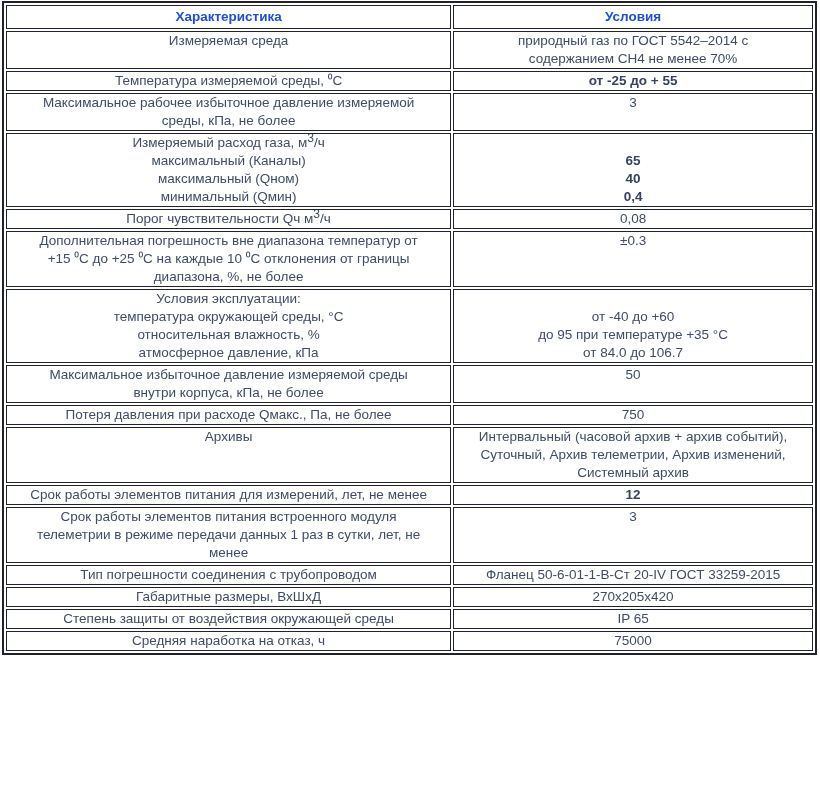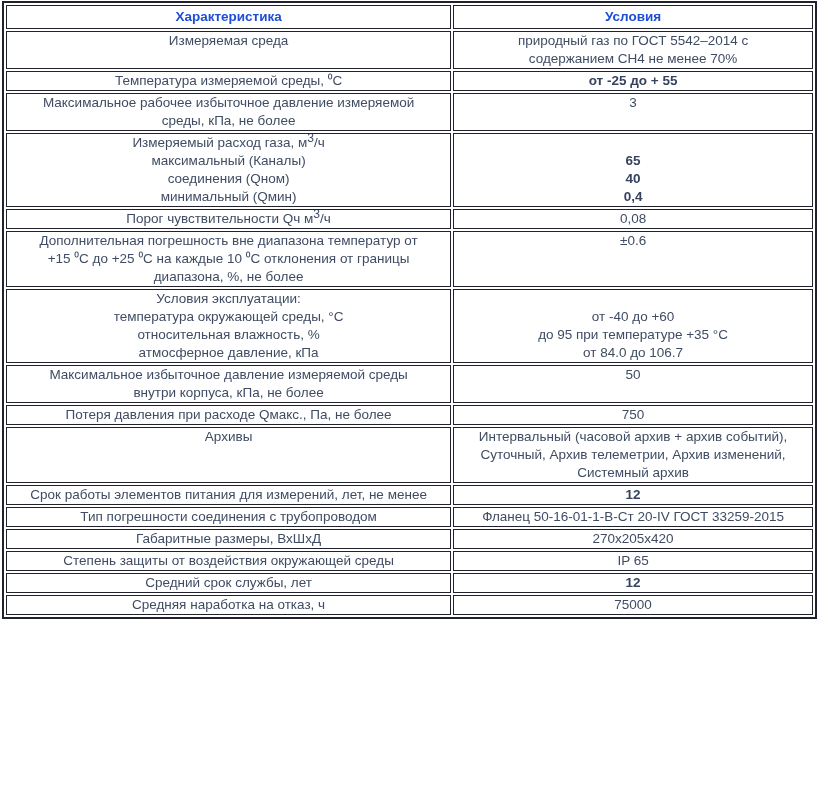--- a/index.html
+++ b/index.html
@@ -72,37 +72,37 @@
       <td class="v-bold">от -25 до + 55</td>
     </tr>
     <tr>
       <td>Максимальное рабочее избыточное давление измеряемой среды, кПа, не более</td>
       <td>3</td>
     </tr>
     <tr>
       <td>
         <div class="line"><span>Измеряемый расход газа, м</span><sup class="sup-big">3</sup><span>/ч</span></div>
         <div class="line">максимальный (Каналы)</div>
-        <div class="line">соединения (Qном)</div>
+        <div class="line">максимальный (Qном)</div>
         <div class="line">минимальный (Qмин)</div>
       </td>
       <td class="v-bold">
         <div class="spacer-line"></div>
         <div class="line">65</div>
         <div class="line">40</div>
         <div class="line">0,4</div>
       </td>
     </tr>
     <tr>
       <td><span>Порог чувствительности Qч м</span><sup class="sup-big">3</sup><span>/ч</span></td>
       <td>0,08</td>
     </tr>
     <tr>
       <td>Дополнительная погрешность вне диапазона температур от +15 ⁰С до +25 ⁰С на каждые 10 ⁰С отклонения от границы диапазона, %, не более</td>
-      <td>±0.6</td>
+      <td>±0.3</td>
     </tr>
     <tr>
       <td>
         <div class="line">Условия эксплуатации:</div>
         <div class="line">температура окружающей среды, °С</div>
         <div class="line">относительная влажность, %</div>
         <div class="line">атмосферное давление, кПа</div>
       </td>
       <td>
         <div class="spacer-line"></div>
@@ -121,33 +121,33 @@
     </tr>
     <tr>
       <td>Архивы</td>
       <td>Интервальный (часовой архив + архив событий), Суточный, Архив телеметрии, Архив изменений, Системный архив</td>
     </tr>
     <tr>
       <td>Срок работы элементов питания для измерений, лет, не менее</td>
       <td class="v-bold">12</td>
     </tr>
     <tr>
+      <td>Срок работы элементов питания встроенного модуля телеметрии в режиме передачи данных 1 раз в сутки, лет, не менее</td>
+      <td>3</td>
+    </tr>
+    <tr>
       <td>Тип погрешности соединения с трубопроводом</td>
-      <td>Фланец 50-16-01-1-В-Ст 20-IV ГОСТ 33259-2015</td>
+      <td>Фланец 50-6-01-1-В-Ст 20-IV ГОСТ 33259-2015</td>
     </tr>
     <tr>
       <td>Габаритные размеры, ВхШхД</td>
       <td>270х205х420</td>
     </tr>
     <tr>
       <td>Степень защиты от воздействия окружающей среды</td>
       <td>IP 65</td>
     </tr>
     <tr>
-      <td>Средний срок службы, лет</td>
-      <td class="v-bold">12</td>
-    </tr>
-    <tr>
       <td>Средняя наработка на отказ, ч</td>
       <td>75000</td>
     </tr>
   </tbody>
 </table>
 
 </body></html>

